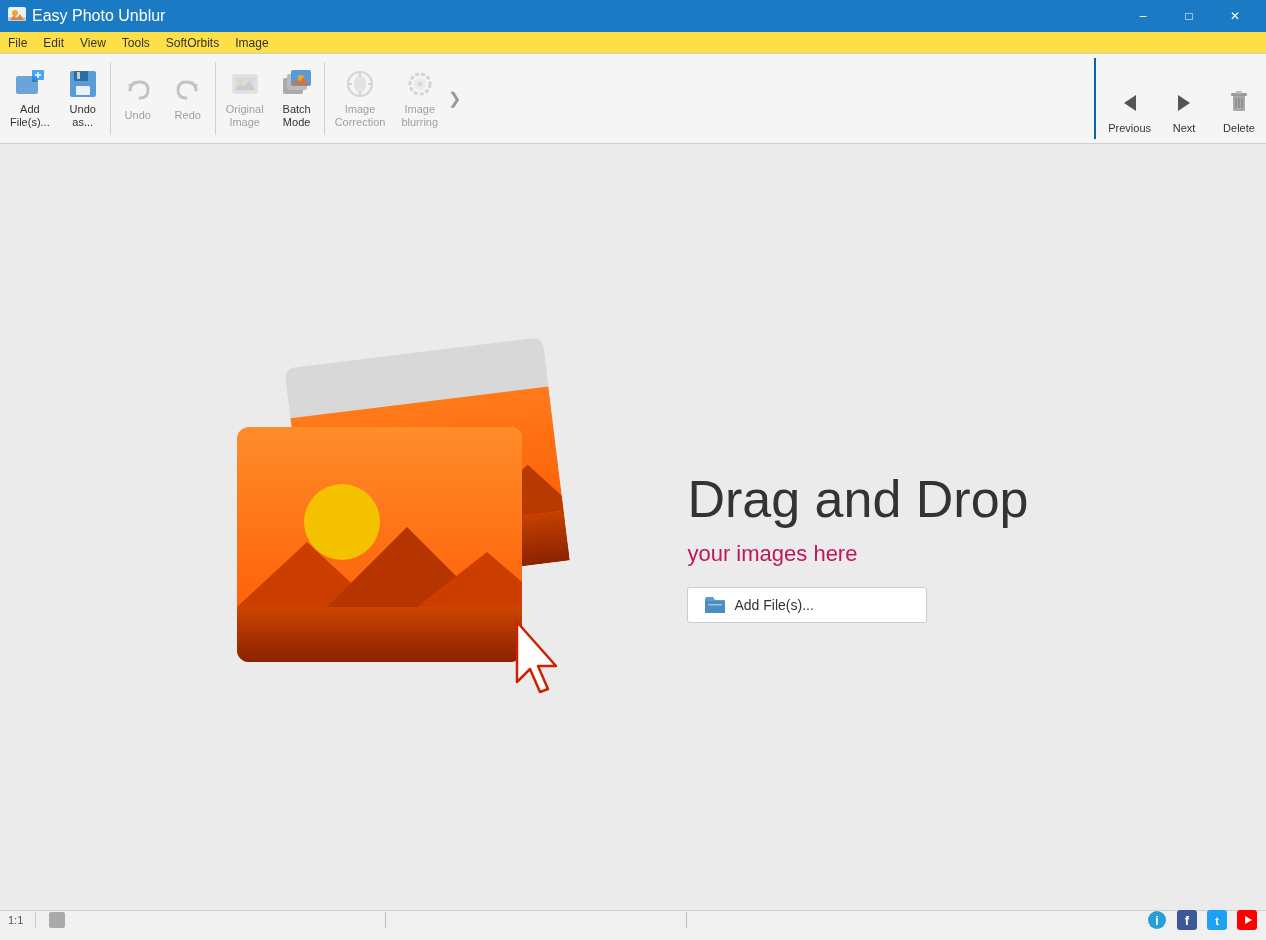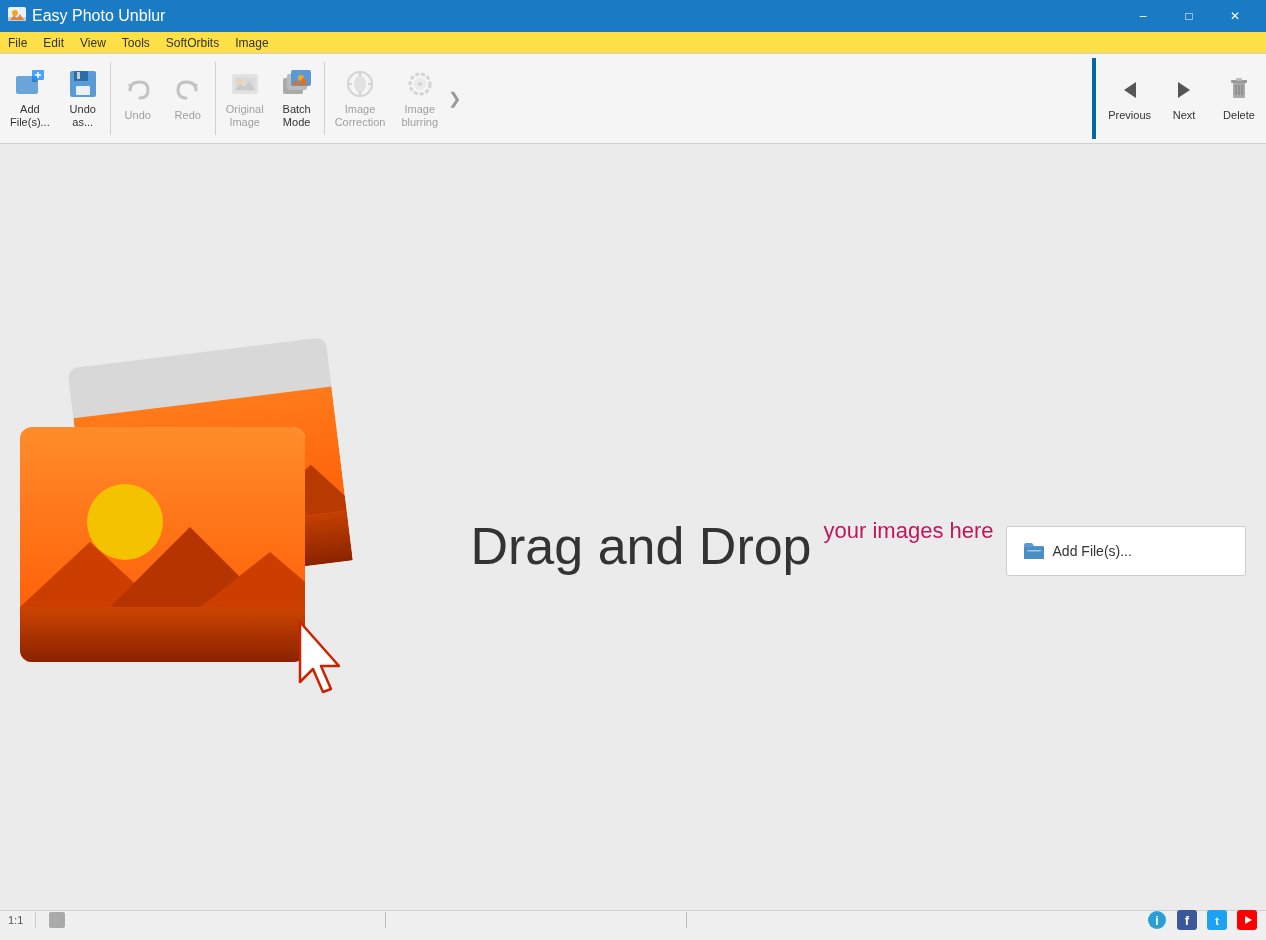--- a/index.html
+++ b/index.html
@@ -71,22 +71,22 @@
     .toolbar-btn .icon-area {
       width: 32px; height: 32px;
       display: flex; align-items: center; justify-content: center;
     }
     .toolbar-btn .btn-label { line-height: 1.2; }
 
     
     .toolbar-right {
       margin-left: auto;
       display: flex;
-      align-items: center;
-      border-left: 4px solid #0369a1;
+      align-items: flex-end;
+      border-left: 2px solid #0369a1;
       padding-left: 4px;
     }
 
     
     .main-content {
       background: #ebebeb;
       flex: 1;
       display: flex;
       align-items: center;
       justify-content: center;
@@ -103,21 +103,21 @@
     
     .image-illustration {
       position: relative;
       width: 390px;
       height: 370px;
     }
 
     
     .drop-text {
       display: flex;
-      flex-direction: row;
+      flex-direction: column;
       gap: 12px;
       margin-top: 40px;
     }
     .drag-drop-title {
       font-size: 52px;
       font-weight: 300;
       color: #333;
       line-height: 1.1;
     }
     .drag-drop-sub {

